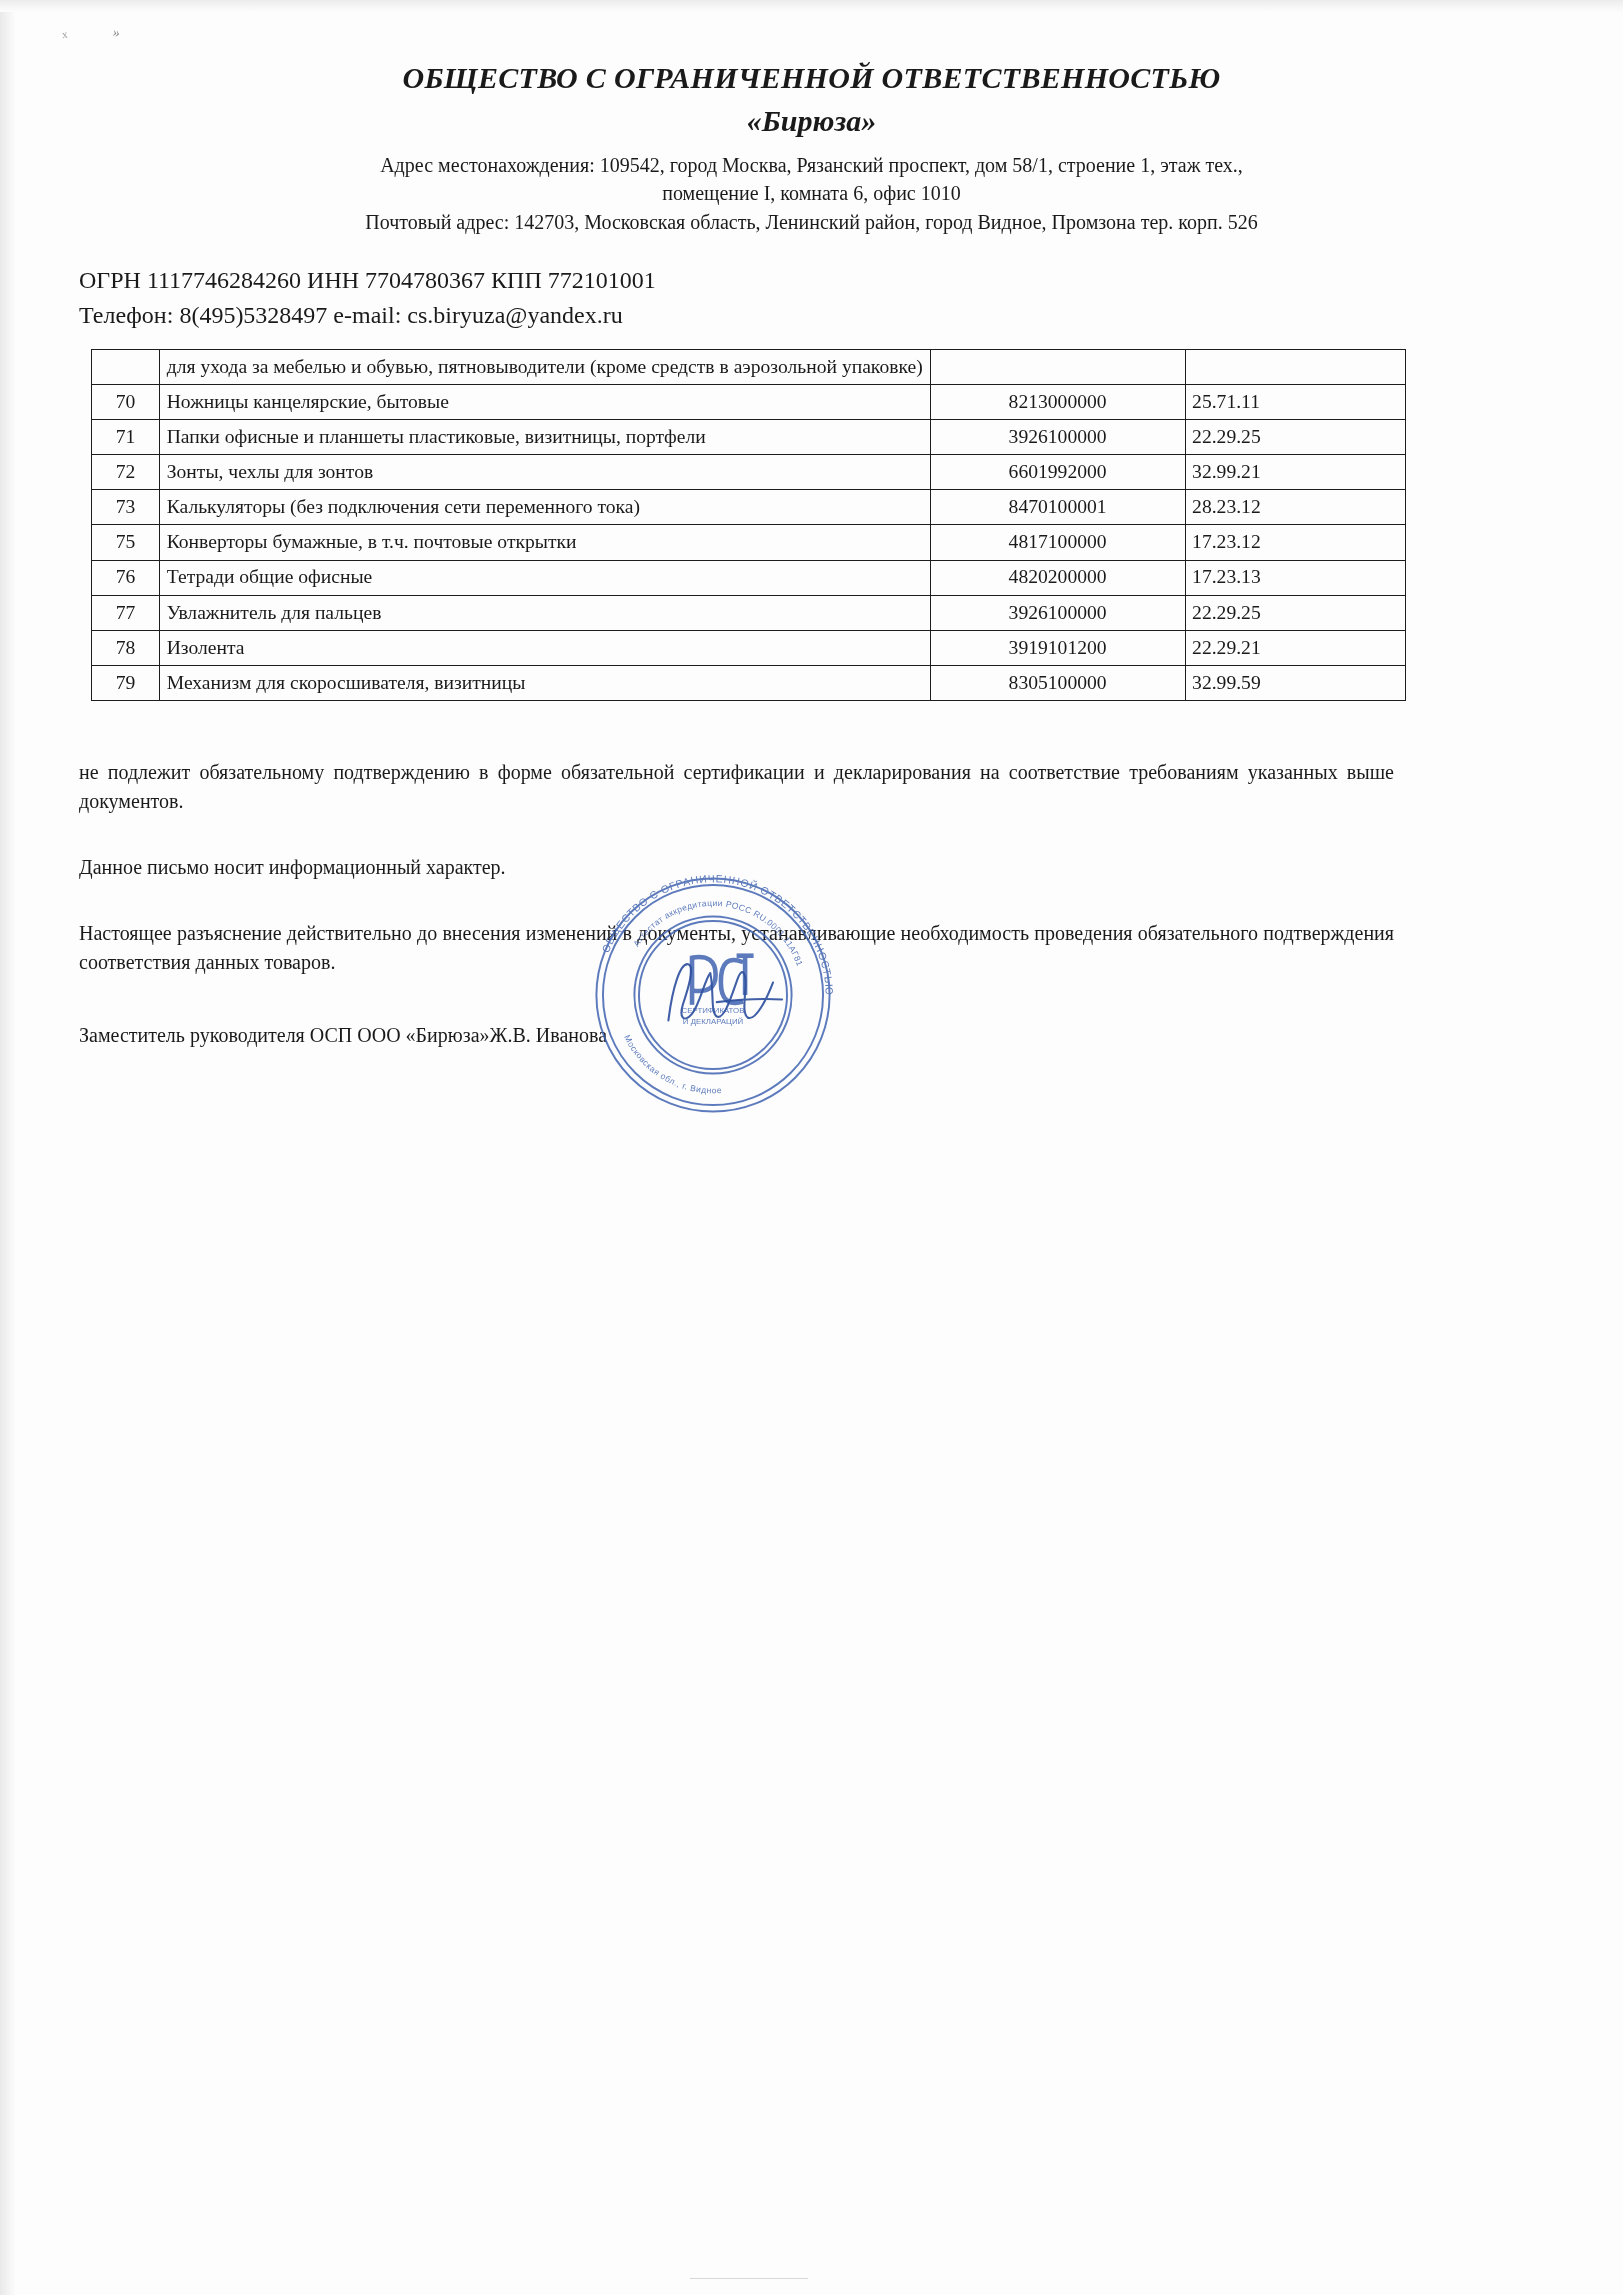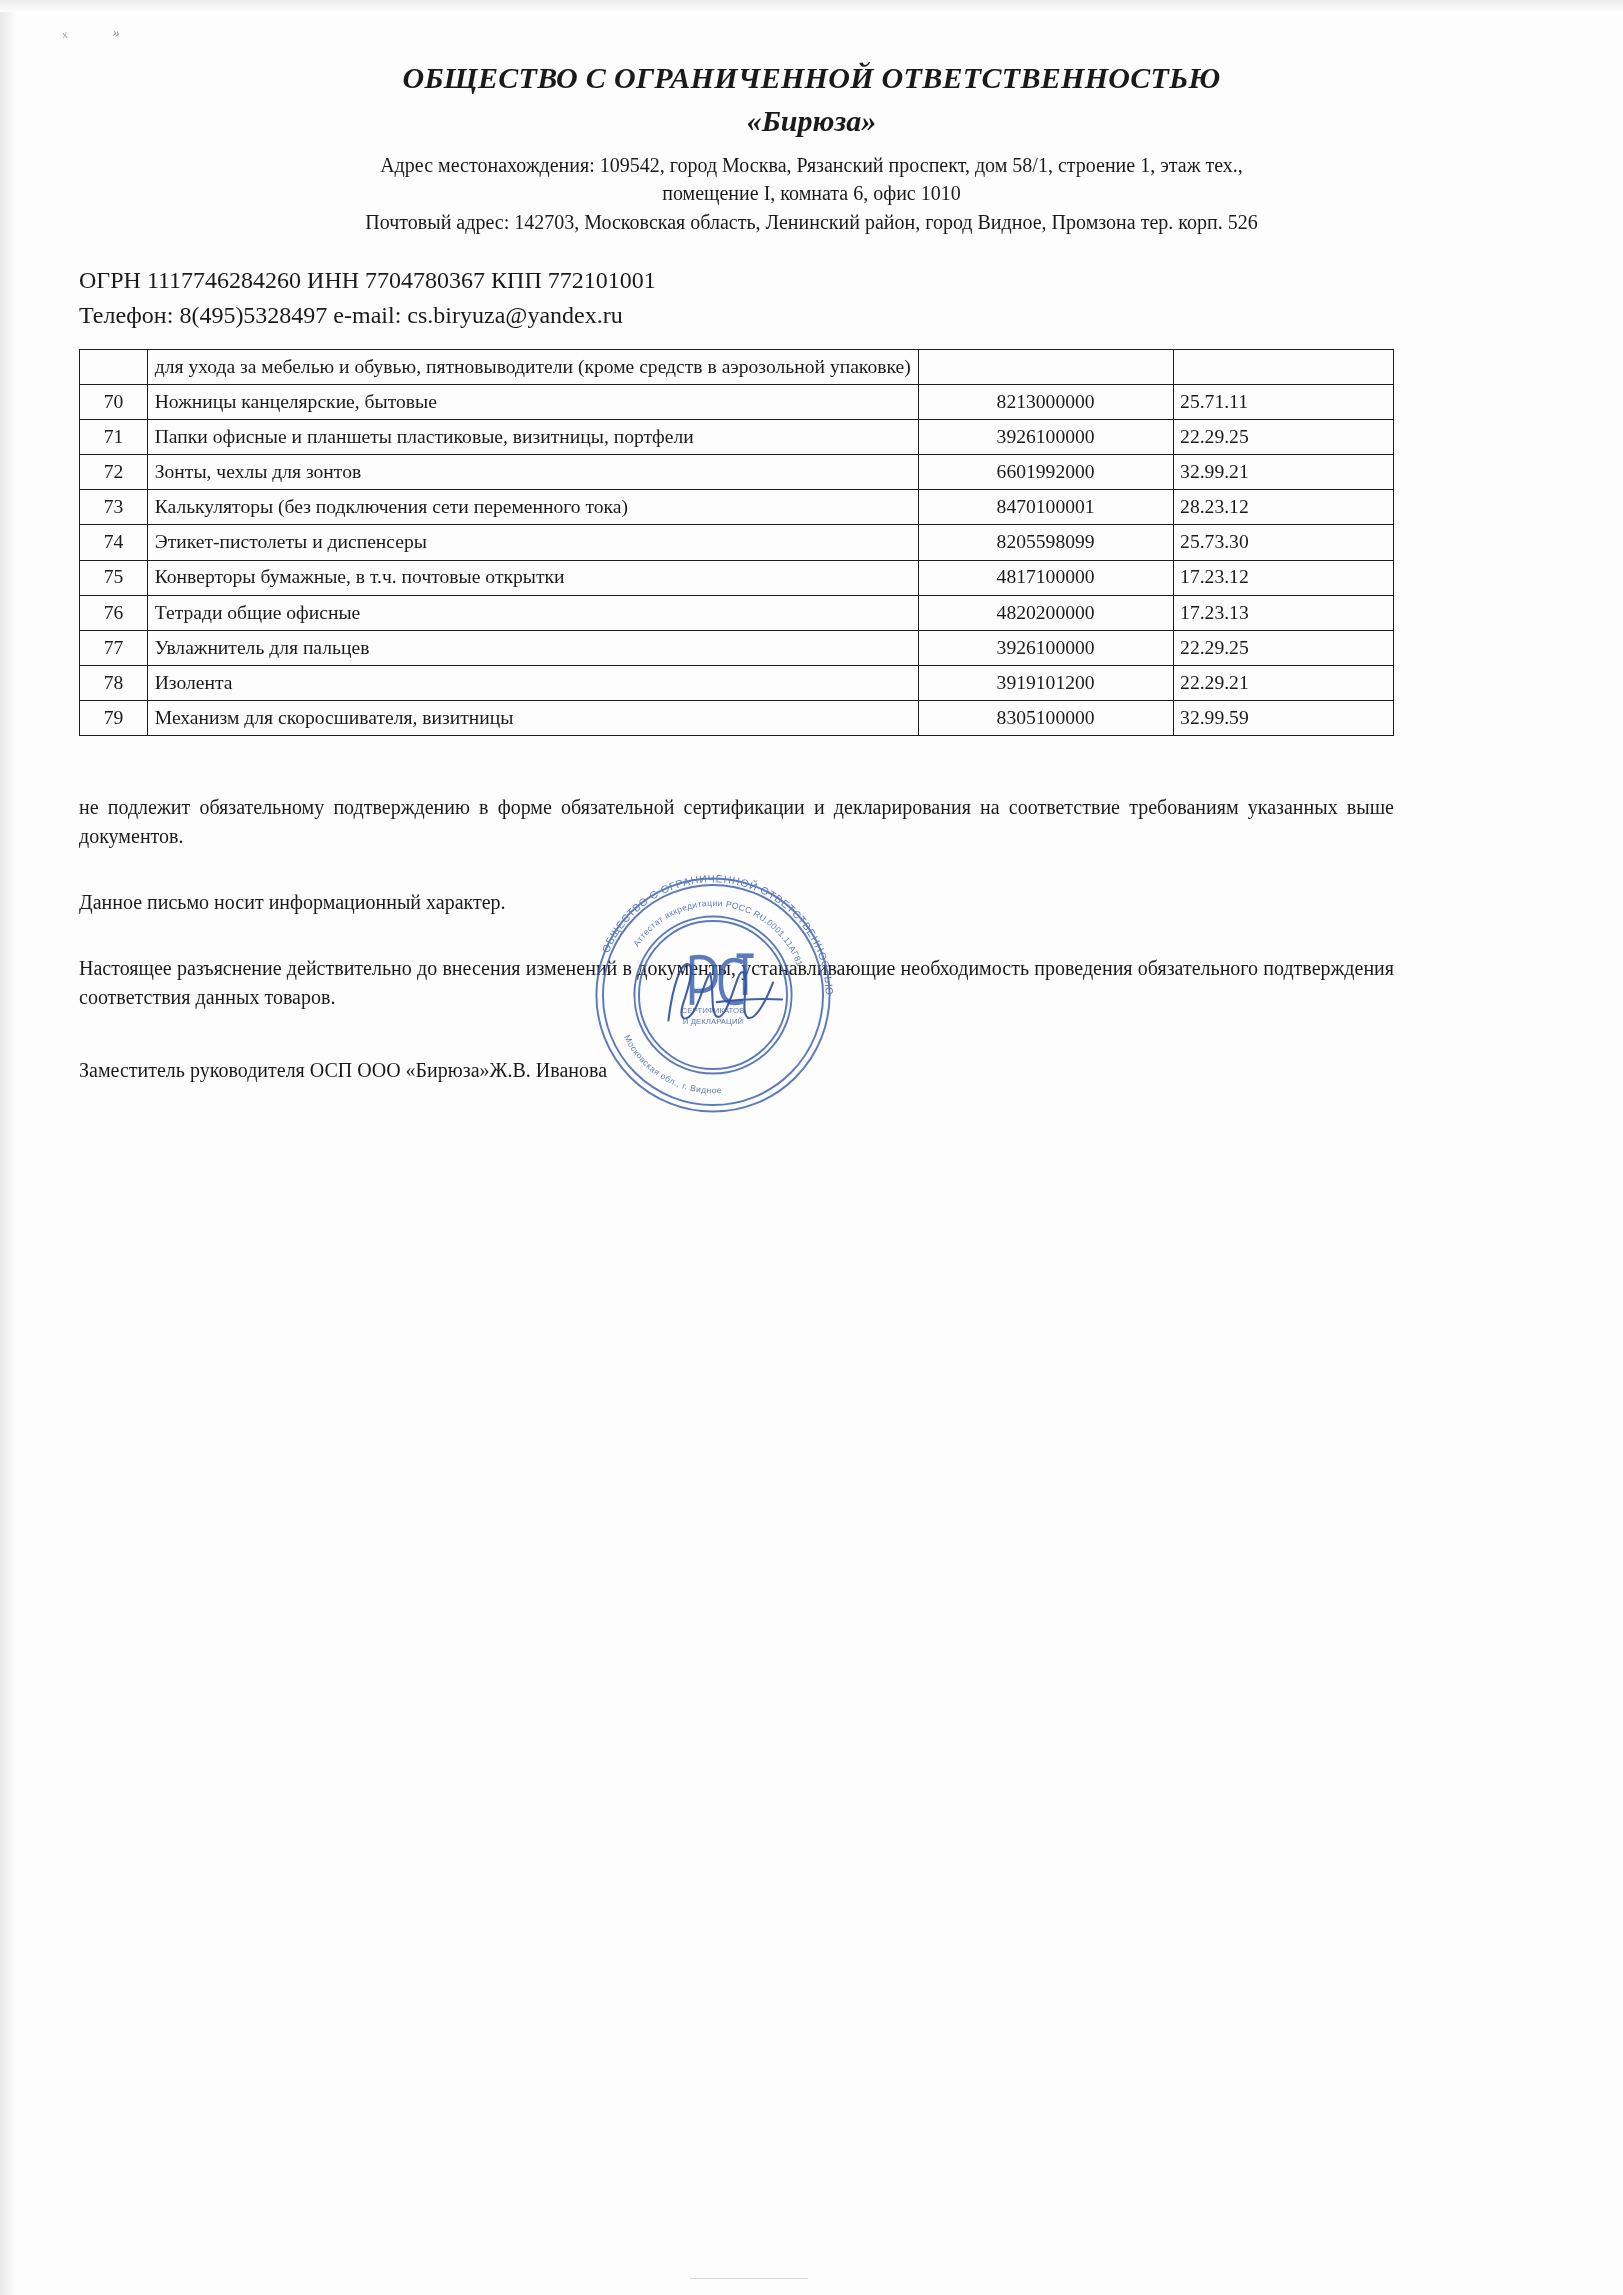--- a/index.html
+++ b/index.html
@@ -95,21 +95,21 @@
     margin-top: 27.5px;
     text-align: left;
     font-size: 24px;
     line-height: 1.42;
   }
 
   table.goods {
     margin-top: 17px;
     border-collapse: collapse;
     width: 1315px;
-    margin-left: 0px;
+    margin-left: 12px;
     font-size: 19.6px;
   }
   table.goods td {
     border: 1.3px solid #1d1d1d;
     padding: 3.9px 6.5px 5.2px 6.5px;
     vertical-align: top;
     line-height: 1.28;
   }
   td.col-num {
     width: 51px;
@@ -223,26 +223,20 @@
           <td class="col-num">72</td>
           <td class="col-name">Зонты, чехлы для зонтов</td>
           <td class="col-code">6601992000</td>
           <td class="col-okpd">32.99.21</td>
         </tr>
         <tr>
           <td class="col-num">73</td>
           <td class="col-name">Калькуляторы (без подключения сети переменного тока)</td>
           <td class="col-code">8470100001</td>
           <td class="col-okpd">28.23.12</td>
-        </tr>
-        <tr>
-          <td class="col-num">74</td>
-          <td class="col-name">Этикет-пистолеты и диспенсеры</td>
-          <td class="col-code">8205598099</td>
-          <td class="col-okpd">25.73.30</td>
         </tr>
         <tr>
           <td class="col-num">75</td>
           <td class="col-name">Конверторы бумажные, в т.ч. почтовые открытки</td>
           <td class="col-code">4817100000</td>
           <td class="col-okpd">17.23.12</td>
         </tr>
         <tr>
           <td class="col-num">76</td>
           <td class="col-name">Тетради общие офисные</td>

